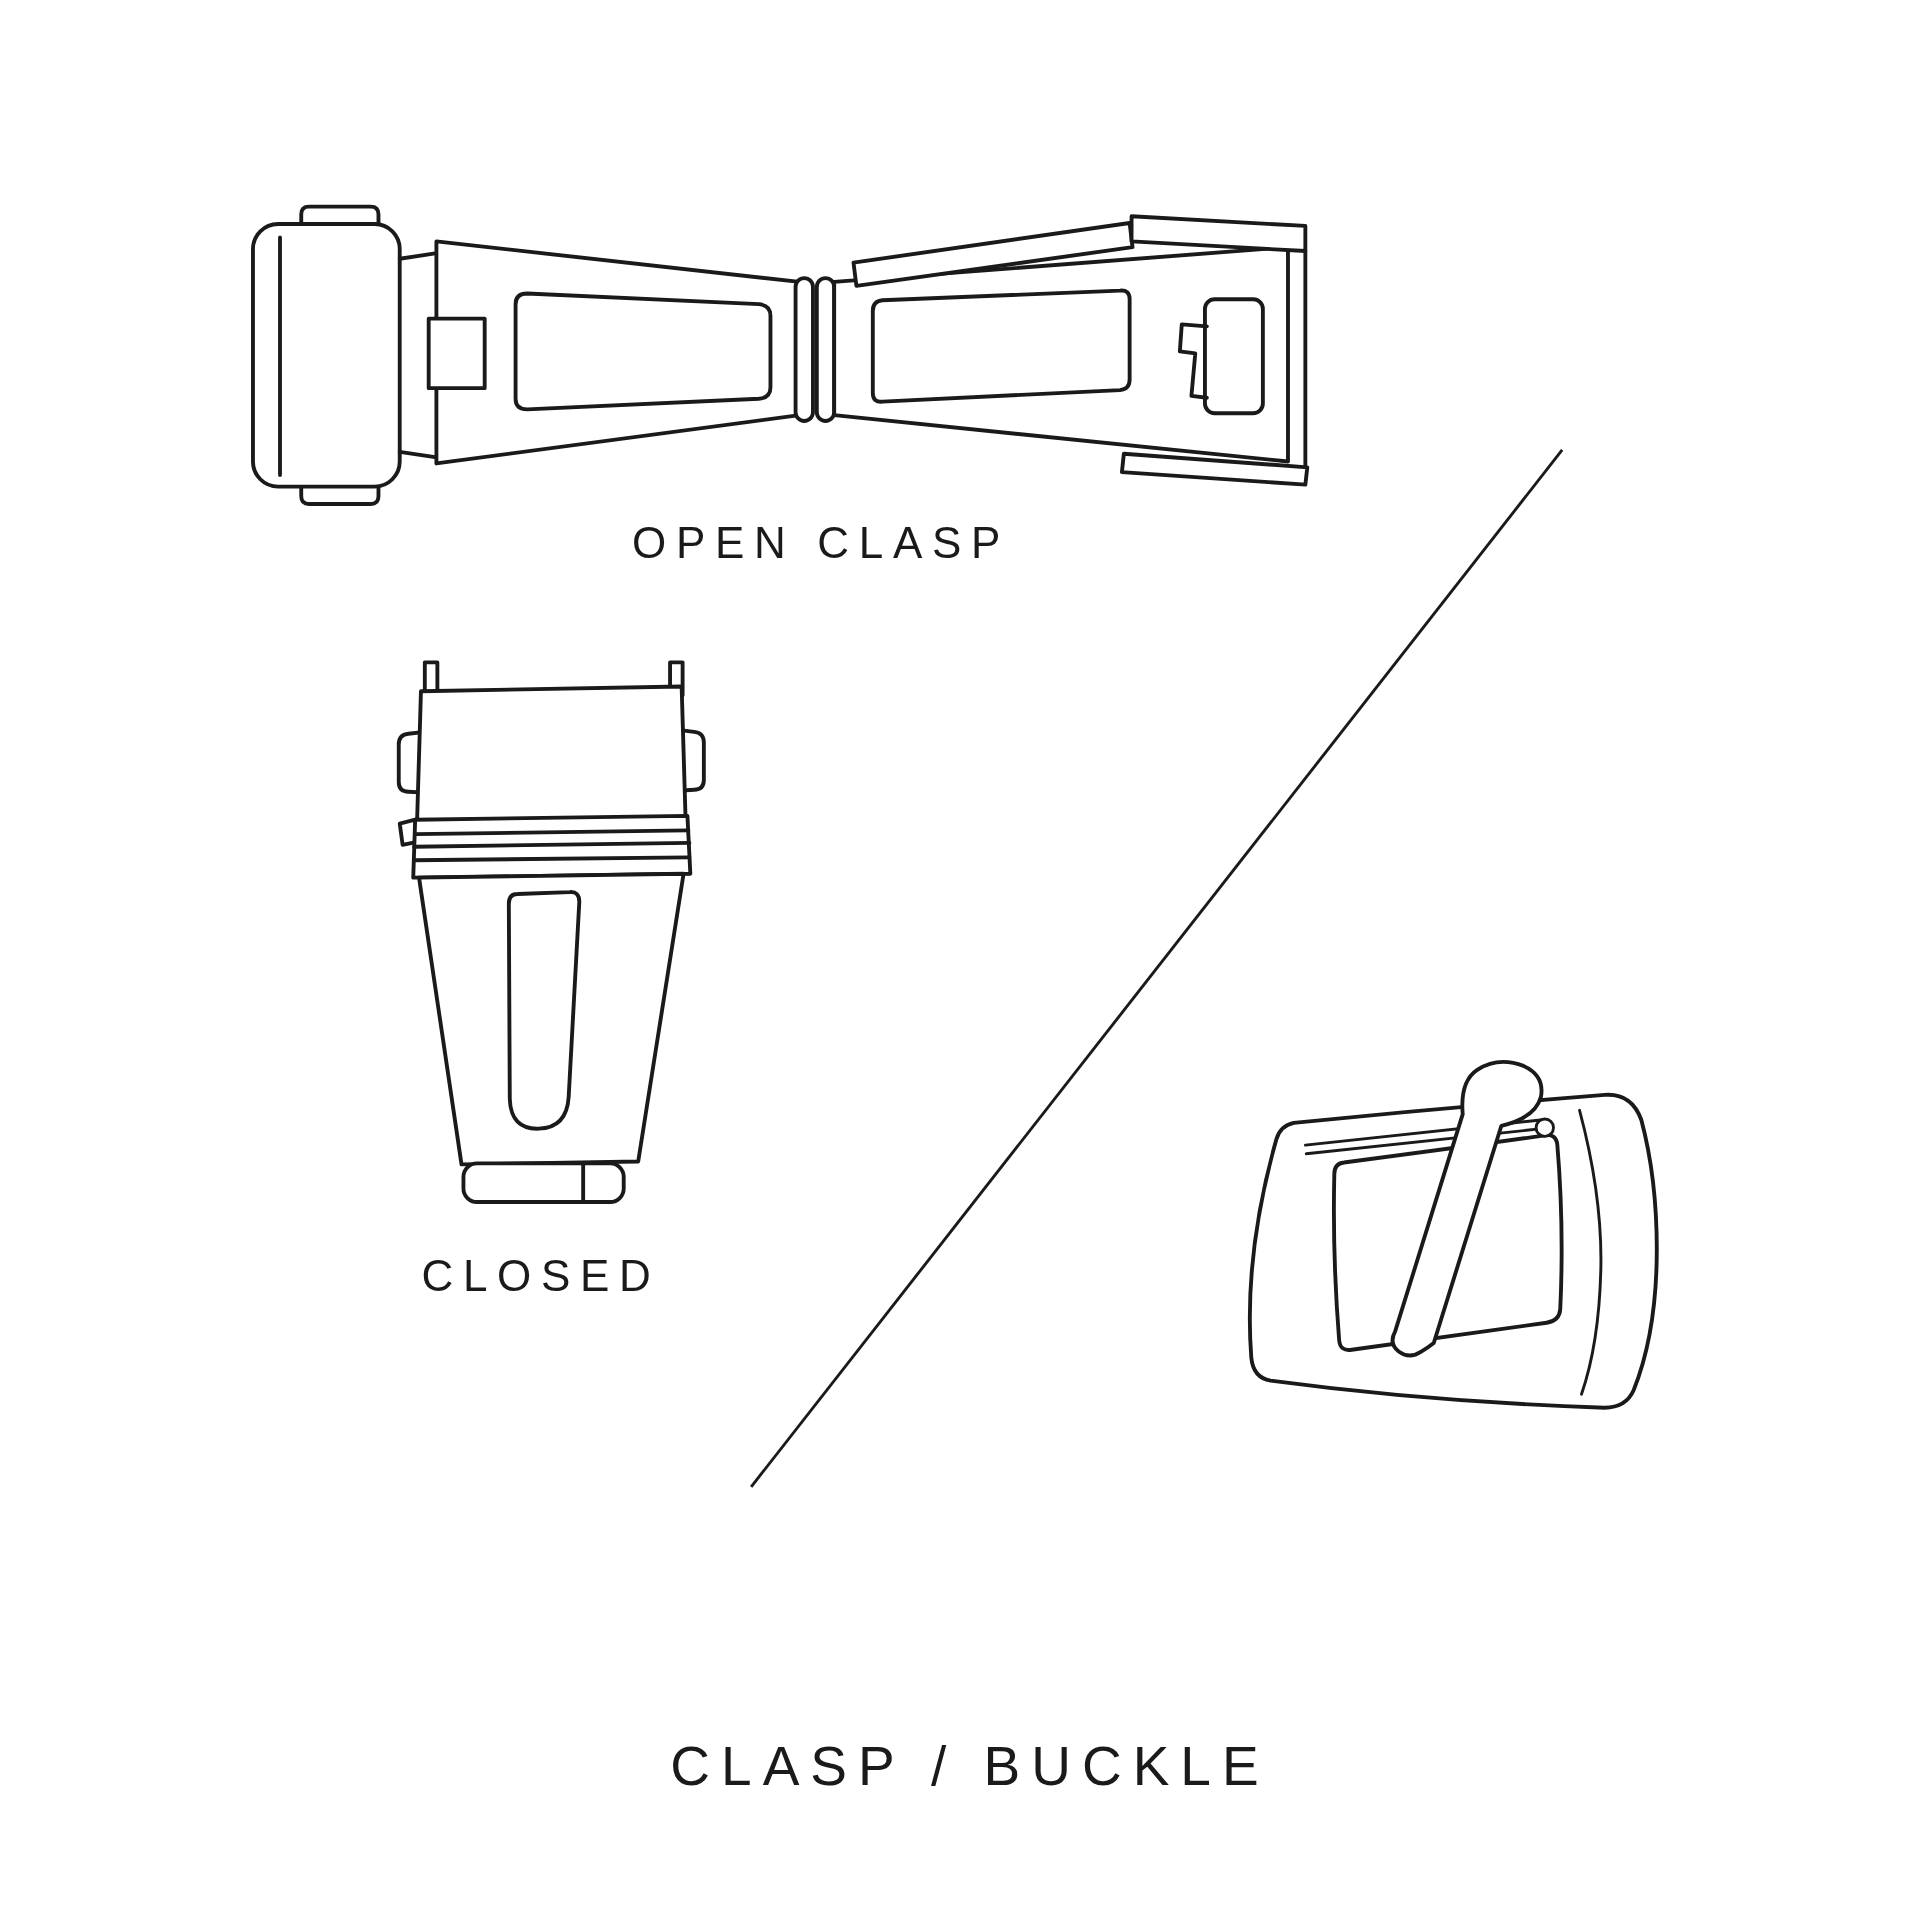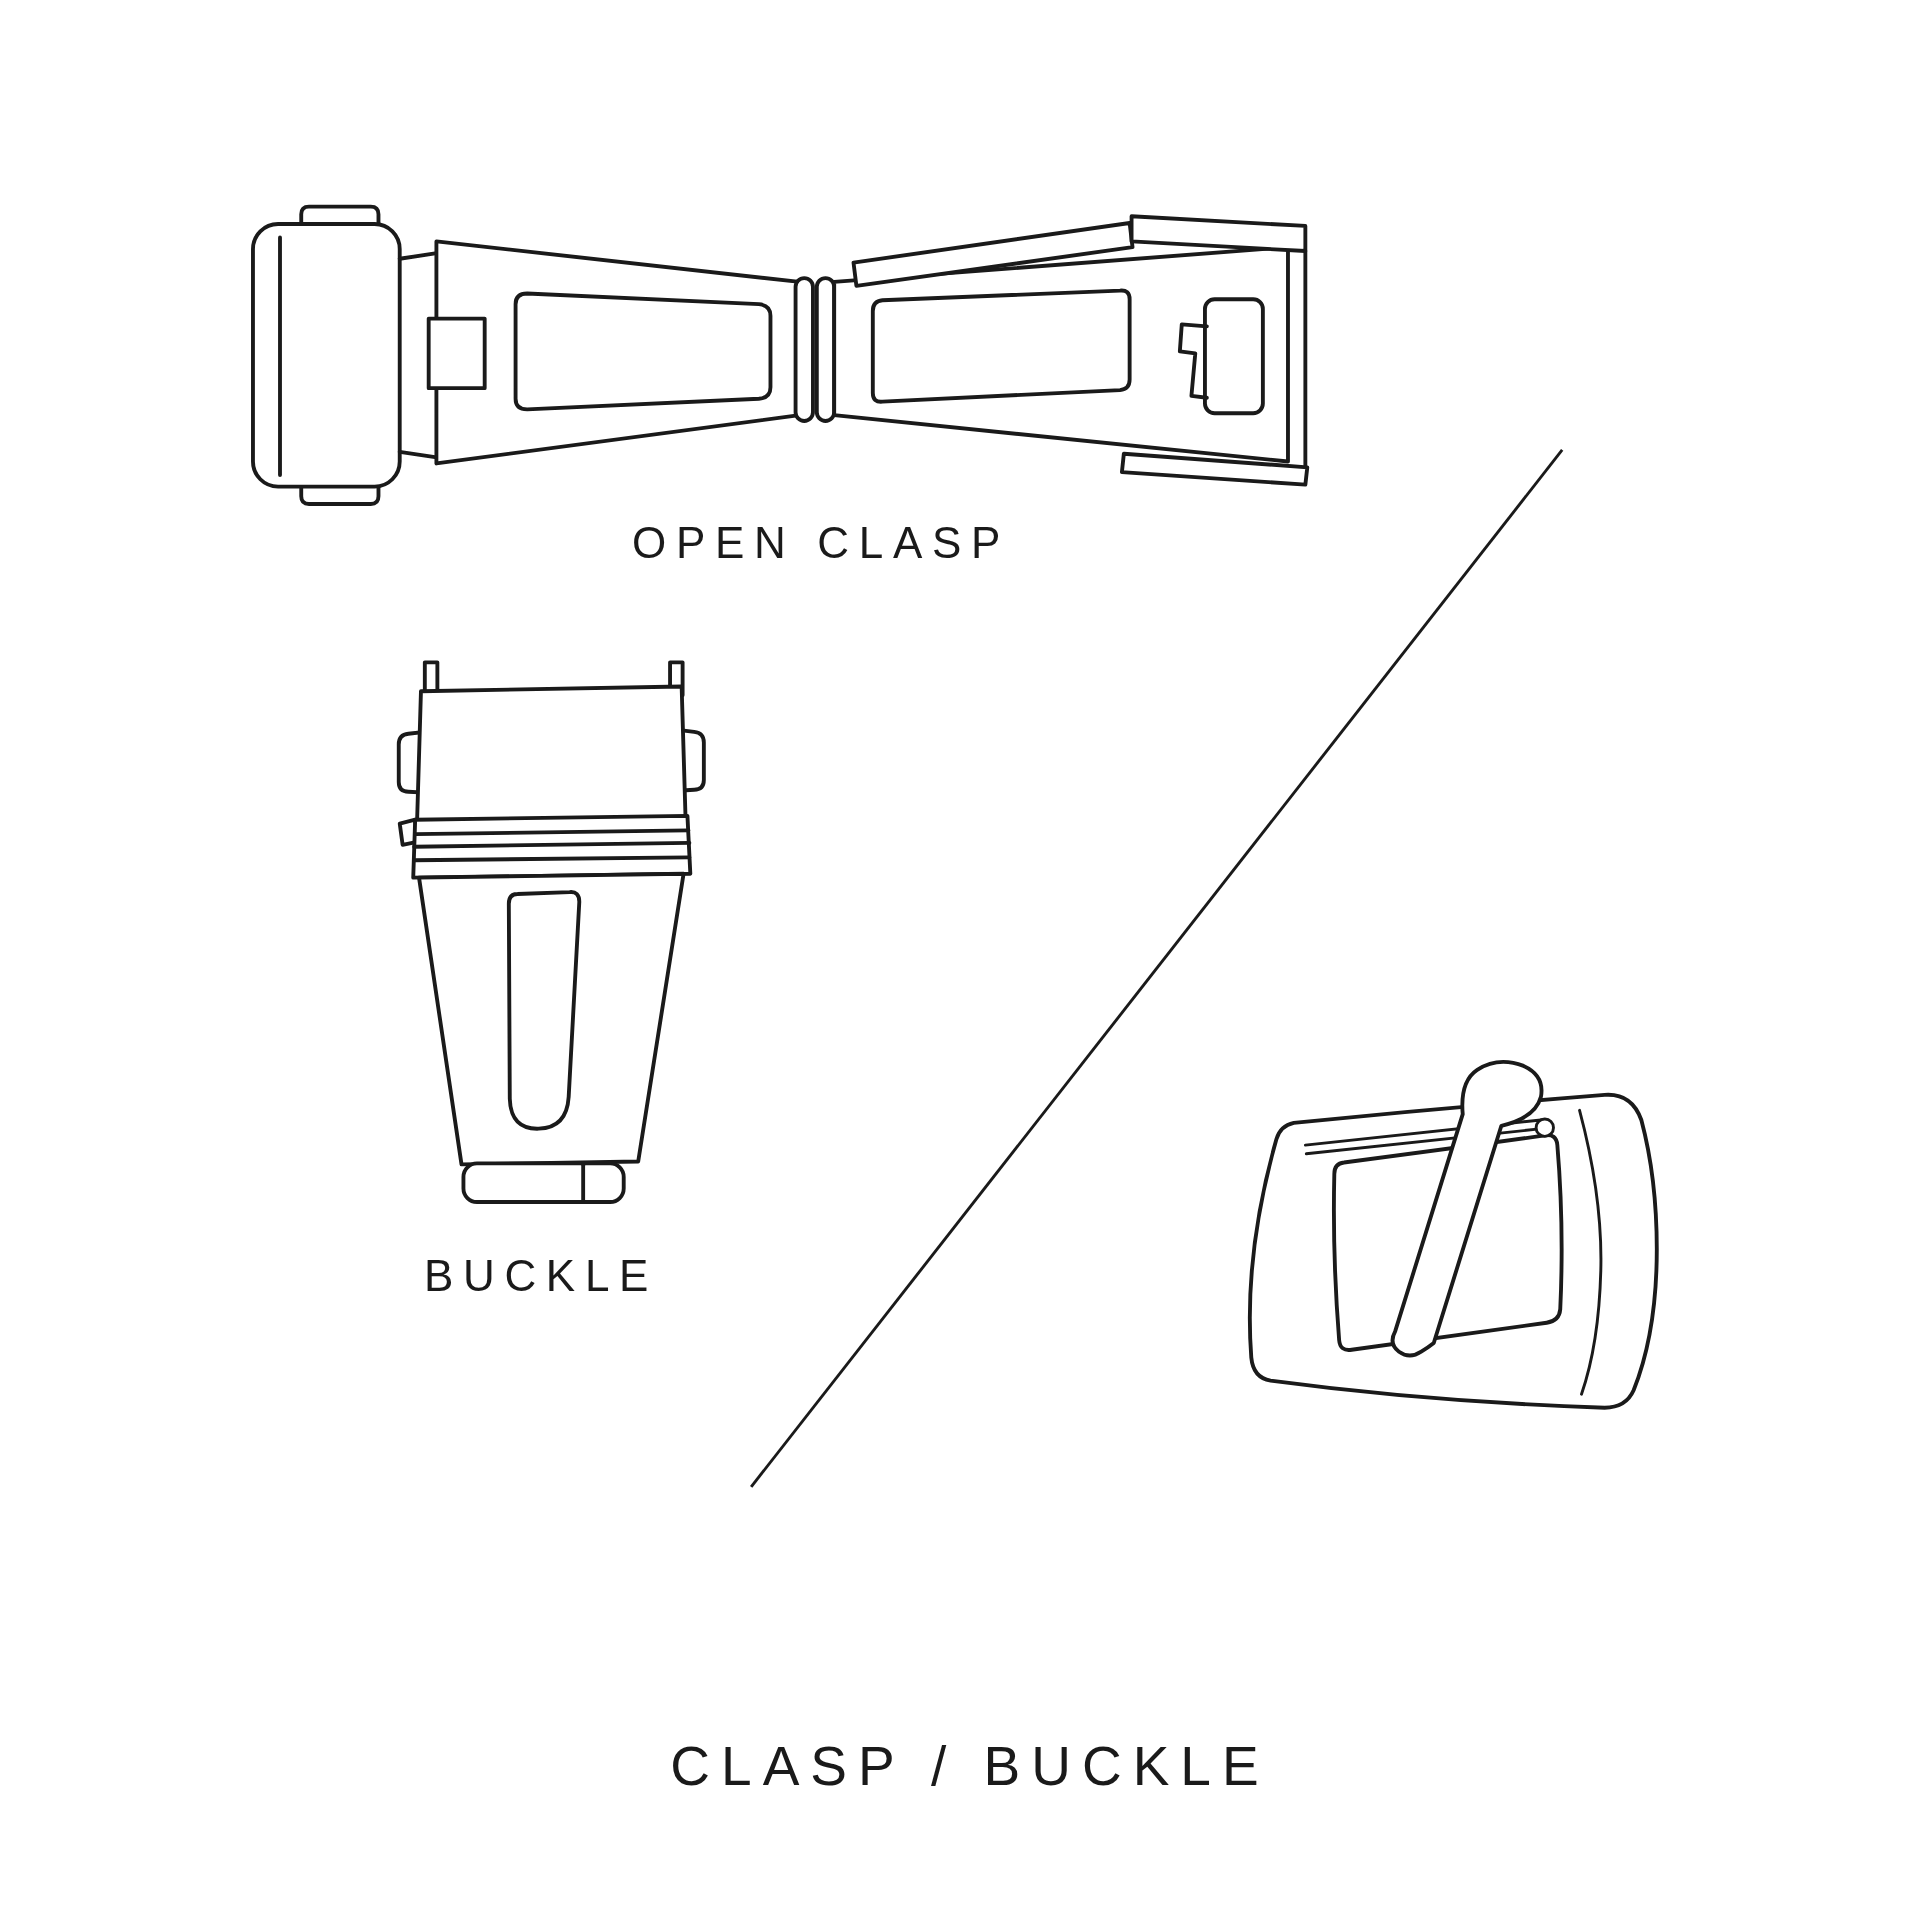--- a/index.html
+++ b/index.html
@@ -120,18 +120,18 @@
       <path d="M 1352 1186 L 1596 1160 M 1353 1195 L 1597 1169" stroke-width="3"></path>
 
       <path d="M 1515 1154 L 1445 1379 Q 1438 1392 1449 1400 Q 1460 1408 1472 1400 Q 1480 1395 1485 1391 L 1555 1166 Q 1590 1158 1596 1136 Q 1600 1114 1578 1104 Q 1552 1094 1530 1108 Q 1512 1120 1515 1154 Z" fill="#ffffff"></path>
 
       <circle cx="1600" cy="1168" r="9" fill="#ffffff" stroke-width="3"></circle>
     </g>
   </svg>
 
   <div class="label" style="left:821px; top:518px;">OPEN CLASP</div>
 
-  <div class="label" style="left:541px; top:1251px;">BUCKLE</div>
+  <div class="label" style="left:541px; top:1251px;">CLOSED</div>
 
   <div class="title" style="left:970px; top:1734px;">CLASP / BUCKLE</div>
 
 </div>
 
 
 </body></html>

